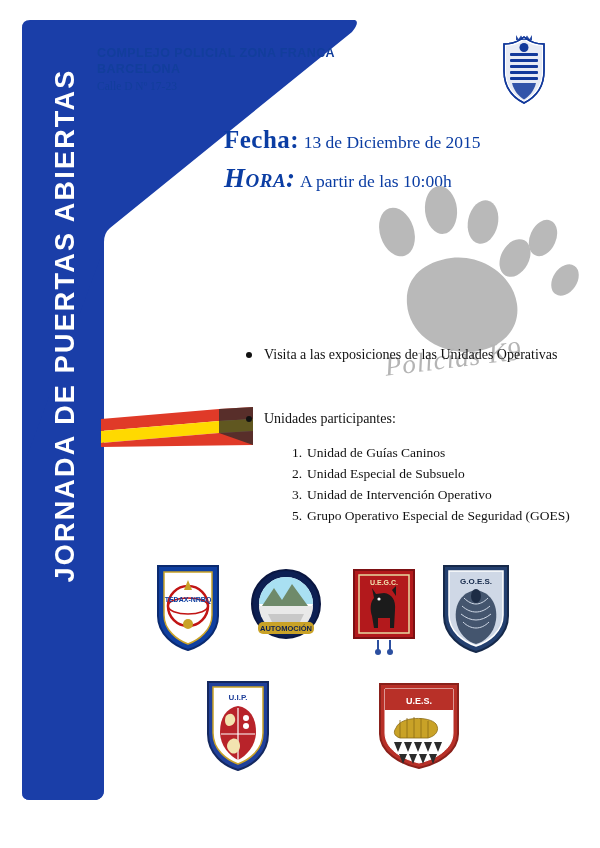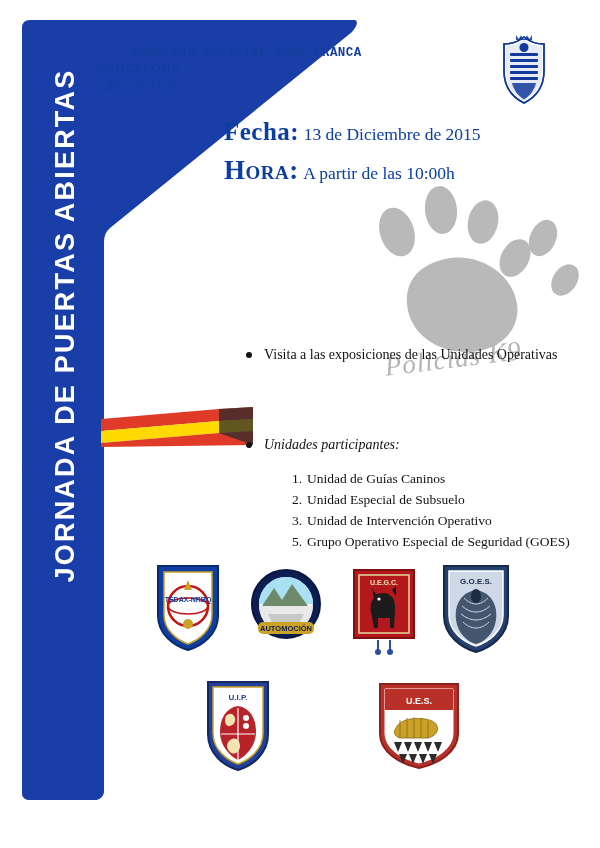--- a/index.html
+++ b/index.html
@@ -47,22 +47,21 @@
     left: 97px;
     top: 46px;
     width: 300px;
   }
   .header-line1 {
     color: #123e9c;
     font-size: 12.5px;
     font-weight: bold;
     letter-spacing: 0.4px;
     line-height: 15px;
-    font-family: Liberation Mono, monospace;
-    text-align: center;
+    font-family: Liberation Sans, sans-serif;
   }
   .header-line2 {
     color: #123e9c;
     font-size: 12.5px;
     font-weight: bold;
     letter-spacing: 0.4px;
     line-height: 17px;
     font-family: "Liberation Sans", sans-serif;
   }
   .header-line3 {
@@ -76,37 +75,38 @@
     position: absolute;
     right: 40px;
     top: 33px;
     width: 72px;
     height: 74px;
   }
   
   .datetime {
     position: absolute;
     left: 224px;
-    top: 118px;
+    top: 126px;
     width: 350px;
   }
   .dt-row {
     margin-bottom: 9px;
     white-space: nowrap;
   }
   .dt-label {
     color: #0b3da3;
     font-size: 25px;
     font-weight: bold;
     font-family: "Liberation Serif", serif;
     letter-spacing: 0.5px;
   }
   .dt-label.small-caps {
     font-variant: small-caps;
     font-size: 27px;
+    font-style: italic;
   }
   .dt-value {
     color: #0b3da3;
     font-size: 17.5px;
     font-family: "Liberation Serif", serif;
   }
   
   .paws {
     position: absolute;
     left: 355px;
@@ -155,22 +155,21 @@
     content: "";
     position: absolute;
     left: 0;
     top: 6px;
     width: 6px;
     height: 6px;
     border-radius: 50%;
     background: #111;
   }
   .bullet-item.second {
-    margin-top: 72px;
-    font-style: italic;
+    margin-top: 46px;
   }
   .numbered {
     margin: 6px 0 0 40px;
     padding: 0;
     list-style: none;
   }
   .numbered li {
     font-size: 13.5px;
     line-height: 21px;
     color: #111;

